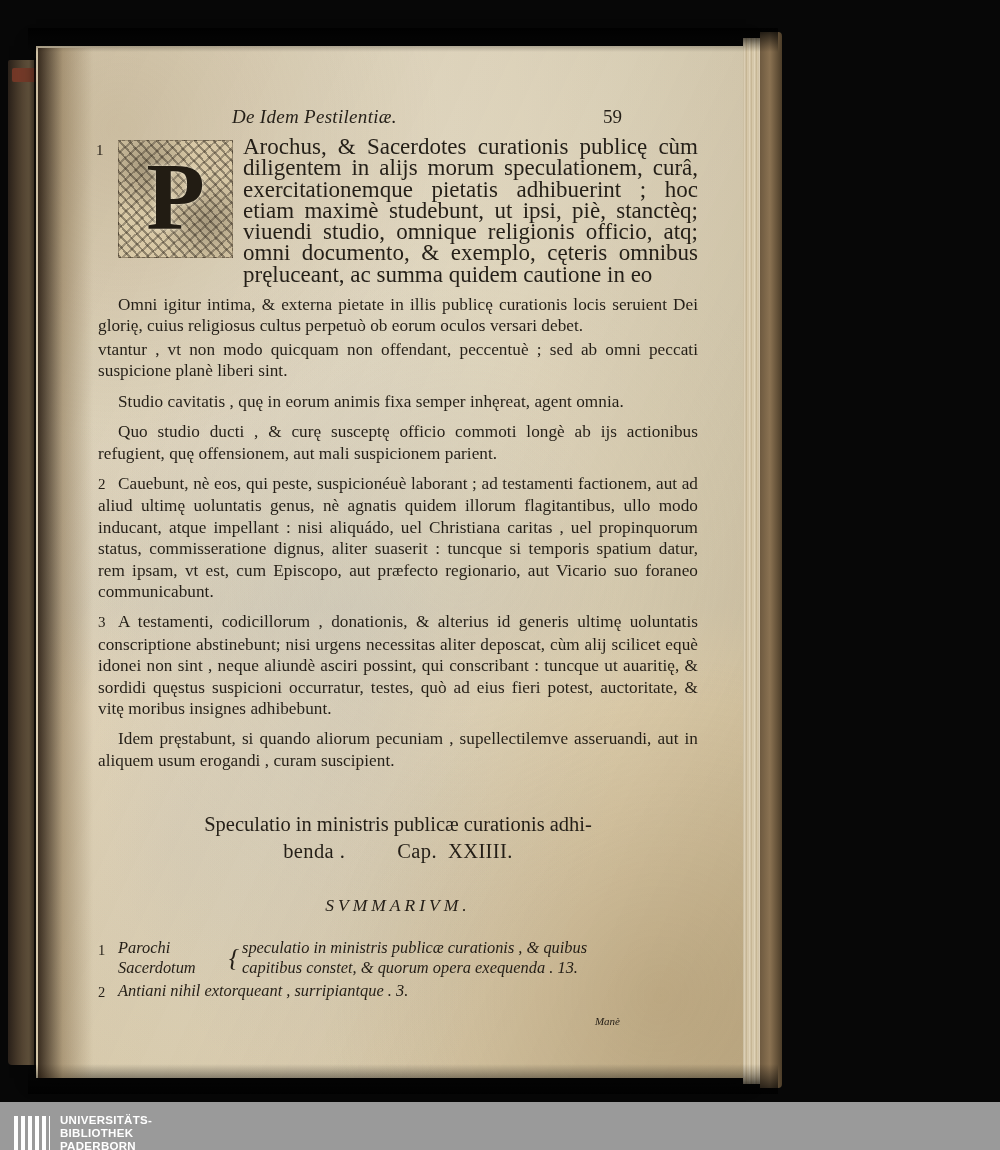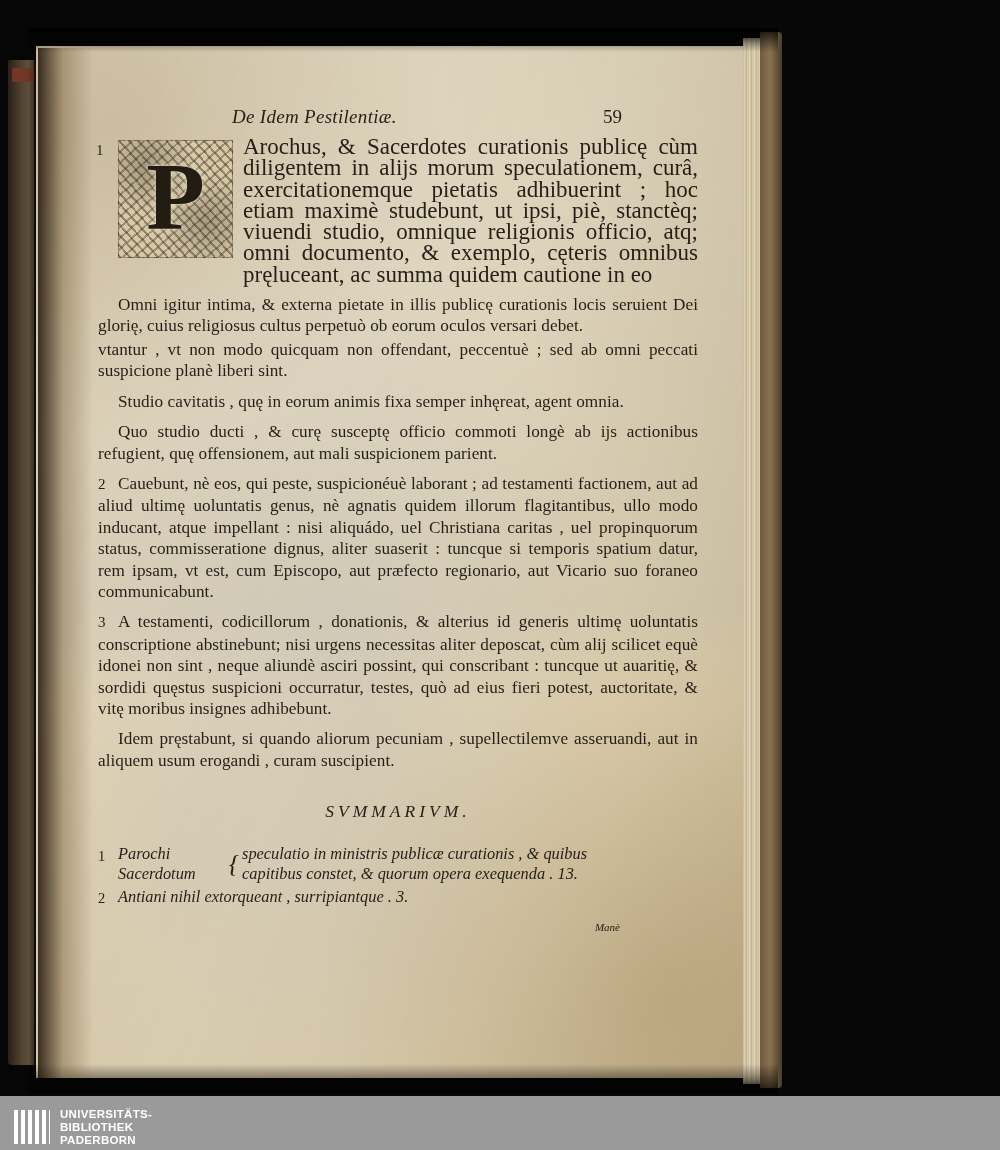--- a/index.html
+++ b/index.html
@@ -284,21 +284,21 @@
   
   #text-column {
     filter: blur(.15px);
     opacity: .93;
   }
 
   
   #footer-bar {
     position: absolute;
     left: 0; bottom: 0;
-    width: 1000px; height: 54px;
+    width: 1000px; height: 48px;
     background: #9a9a9a;
   }
   #footer-logo {
     position: absolute;
     left: 14px; top: 14px;
     width: 36px; height: 34px;
     background: repeating-linear-gradient(90deg,
       #ffffff 0px, #ffffff 4px, #9a9a9a 4px, #9a9a9a 7px);
   }
   #footer-text {
@@ -352,20 +352,26 @@
       <div class="para numbered spaced">
         <span class="n">2</span><span>Cauebunt, nè eos, qui peste, suspicionéuè laborant ; ad testamenti factionem, aut ad aliud ultimę uoluntatis genus, nè agnatis quidem illorum flagitantibus, ullo modo inducant, atque impellant : nisi aliquádo, uel Christiana caritas , uel propinquorum status, commisseratione dignus, aliter suaserit : tuncque si temporis spatium datur, rem ipsam, vt est, cum Episcopo, aut præfecto regionario, aut Vicario suo foraneo communicabunt.</span>
       </div>
 
       <div class="para numbered spaced">
         <span class="n">3</span><span>A testamenti, codicillorum , donationis, &amp; alterius id generis ultimę uoluntatis conscriptione abstinebunt; nisi urgens necessitas aliter deposcat, cùm alij scilicet equè idonei non sint , neque aliundè asciri possint, qui conscribant : tuncque ut auaritię, &amp; sordidi quęstus suspicioni occurratur, testes, quò ad eius fieri potest, auctoritate, &amp; vitę moribus insignes adhibebunt.</span>
       </div>
 
       <div class="para indent spaced">Idem pręstabunt, si quando aliorum pecuniam , supellectilemve asseruandi, aut in aliquem usum erogandi , curam suscipient.</div>
 
+      <div class="chapter-head">
+        <span>Speculatio in ministris publicæ curationis adhi-</span>
+        <span class="line2">
+          <span>benda .</span><span class="capnum">Cap.</span>&nbsp;&nbsp;<span>XXIIII.</span>
+        </span>
+      </div>
 
       <div class="summarium">SVMMARIVM.</div>
 
       <div class="summary-block">
         <div class="summary-row">
           <span class="sn">1</span>
           <div class="brace-group">
             <div class="kw">
               <div>Parochi</div>
               <div>Sacerdotum</div>

